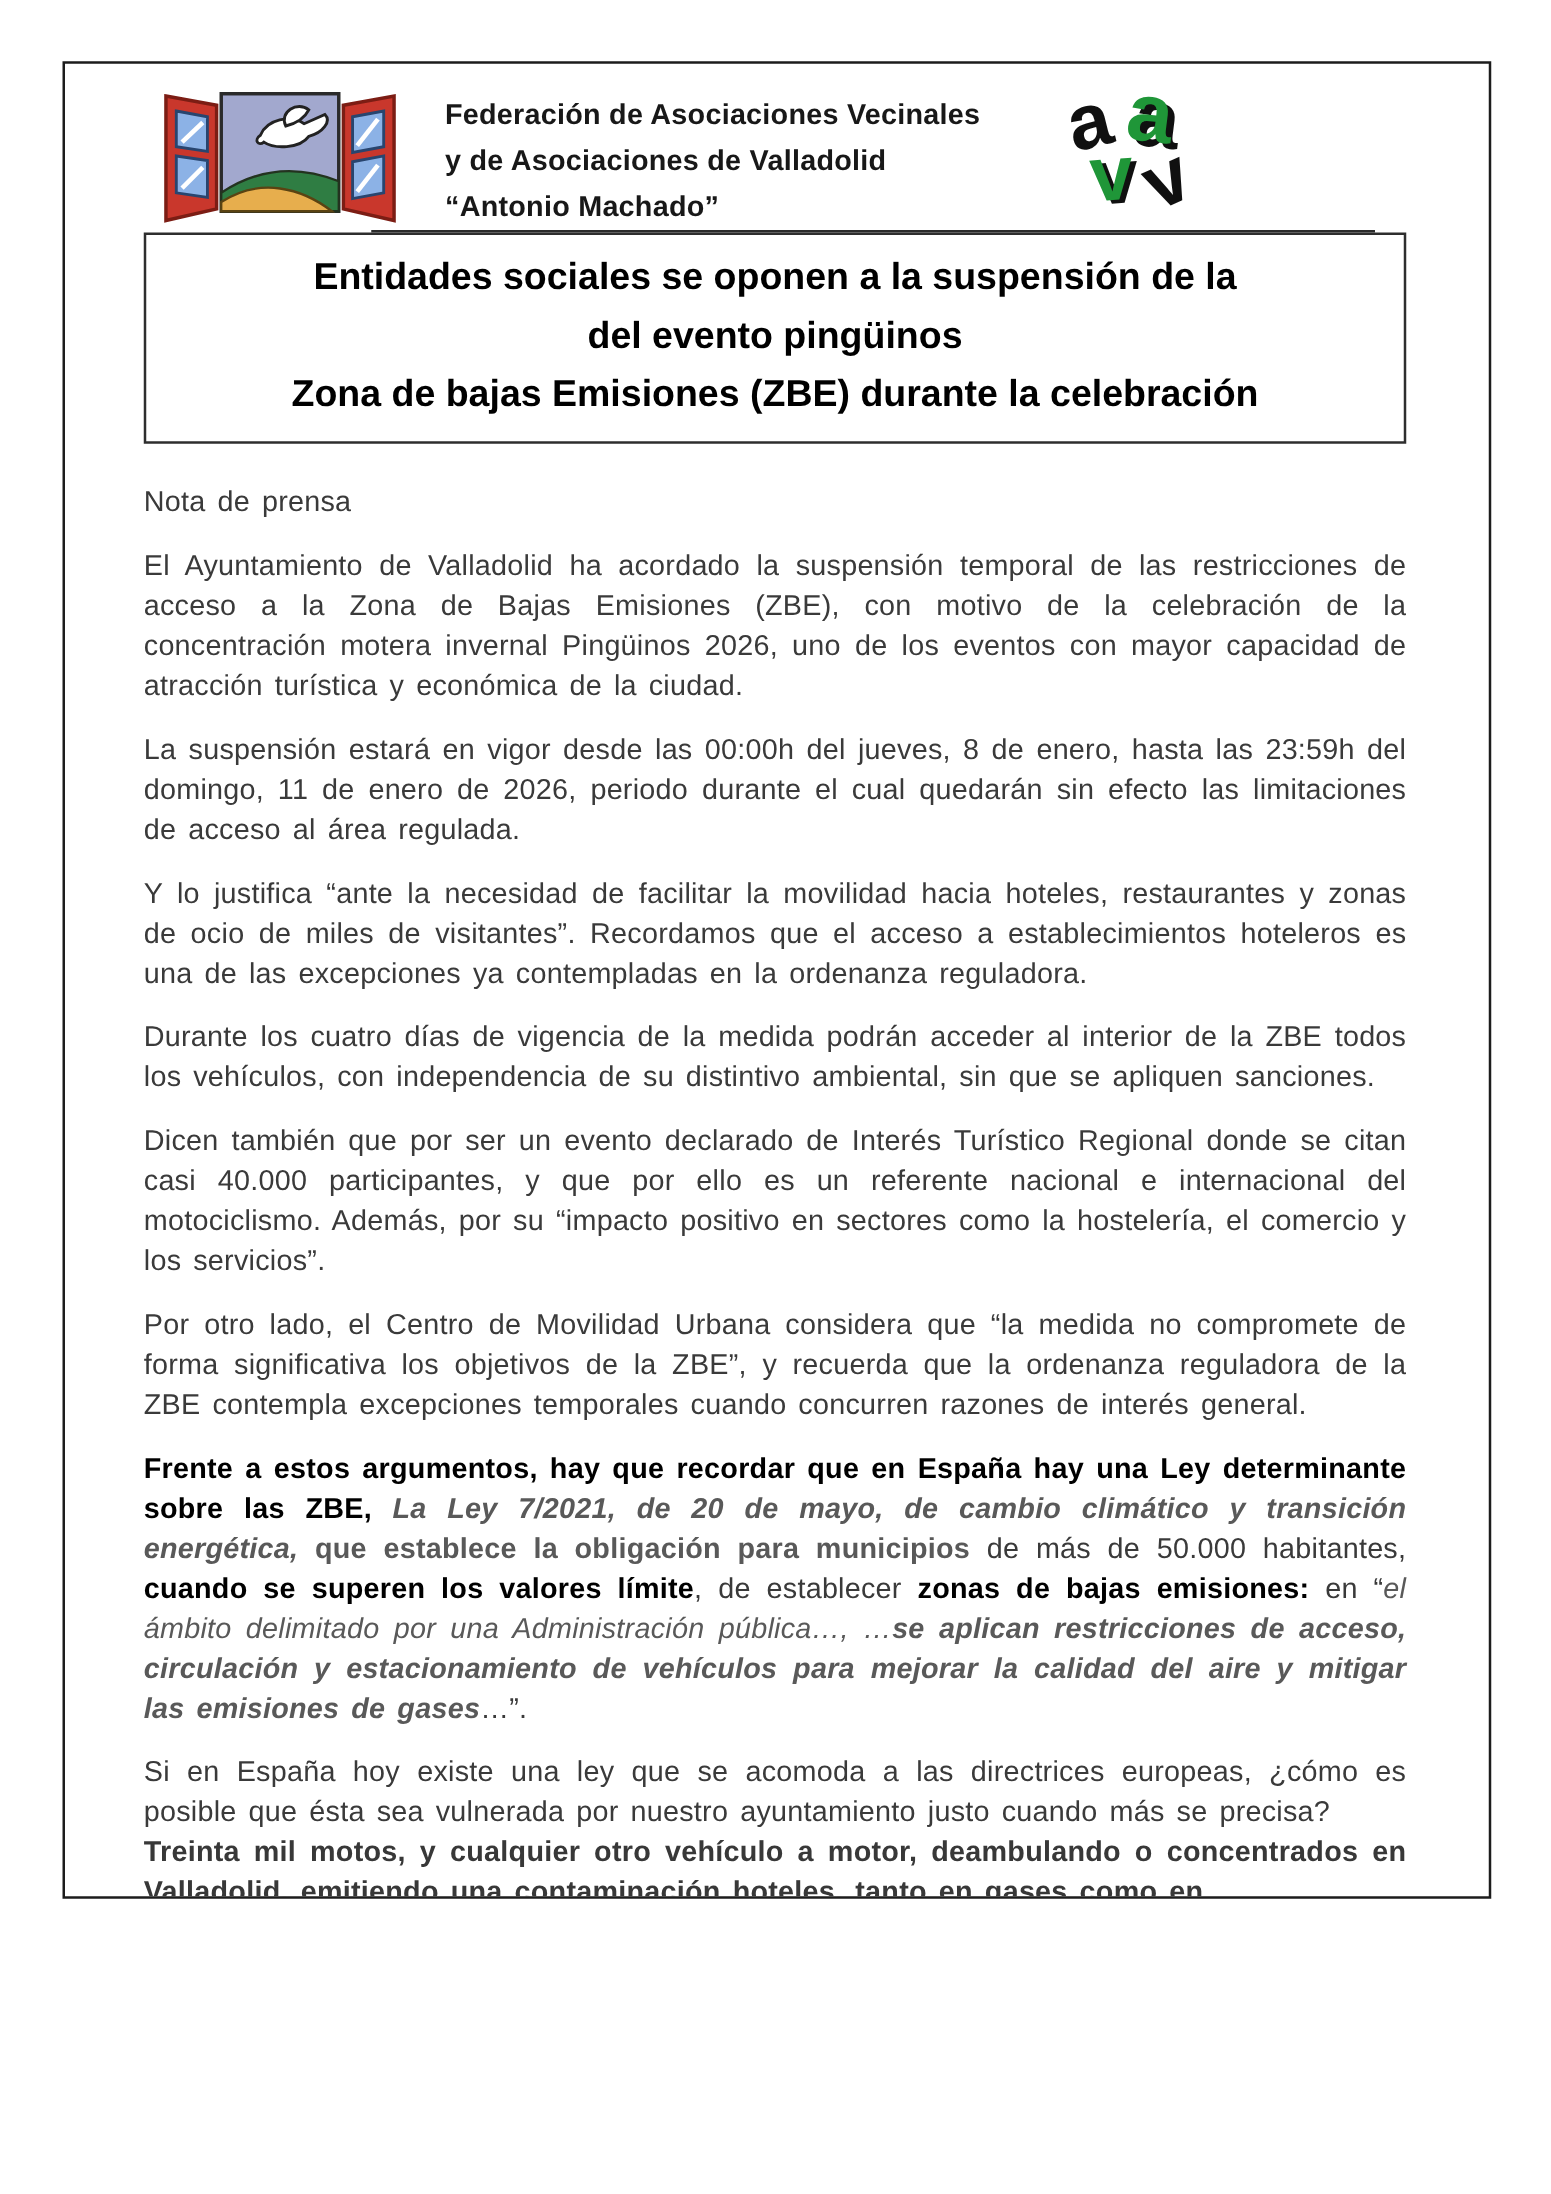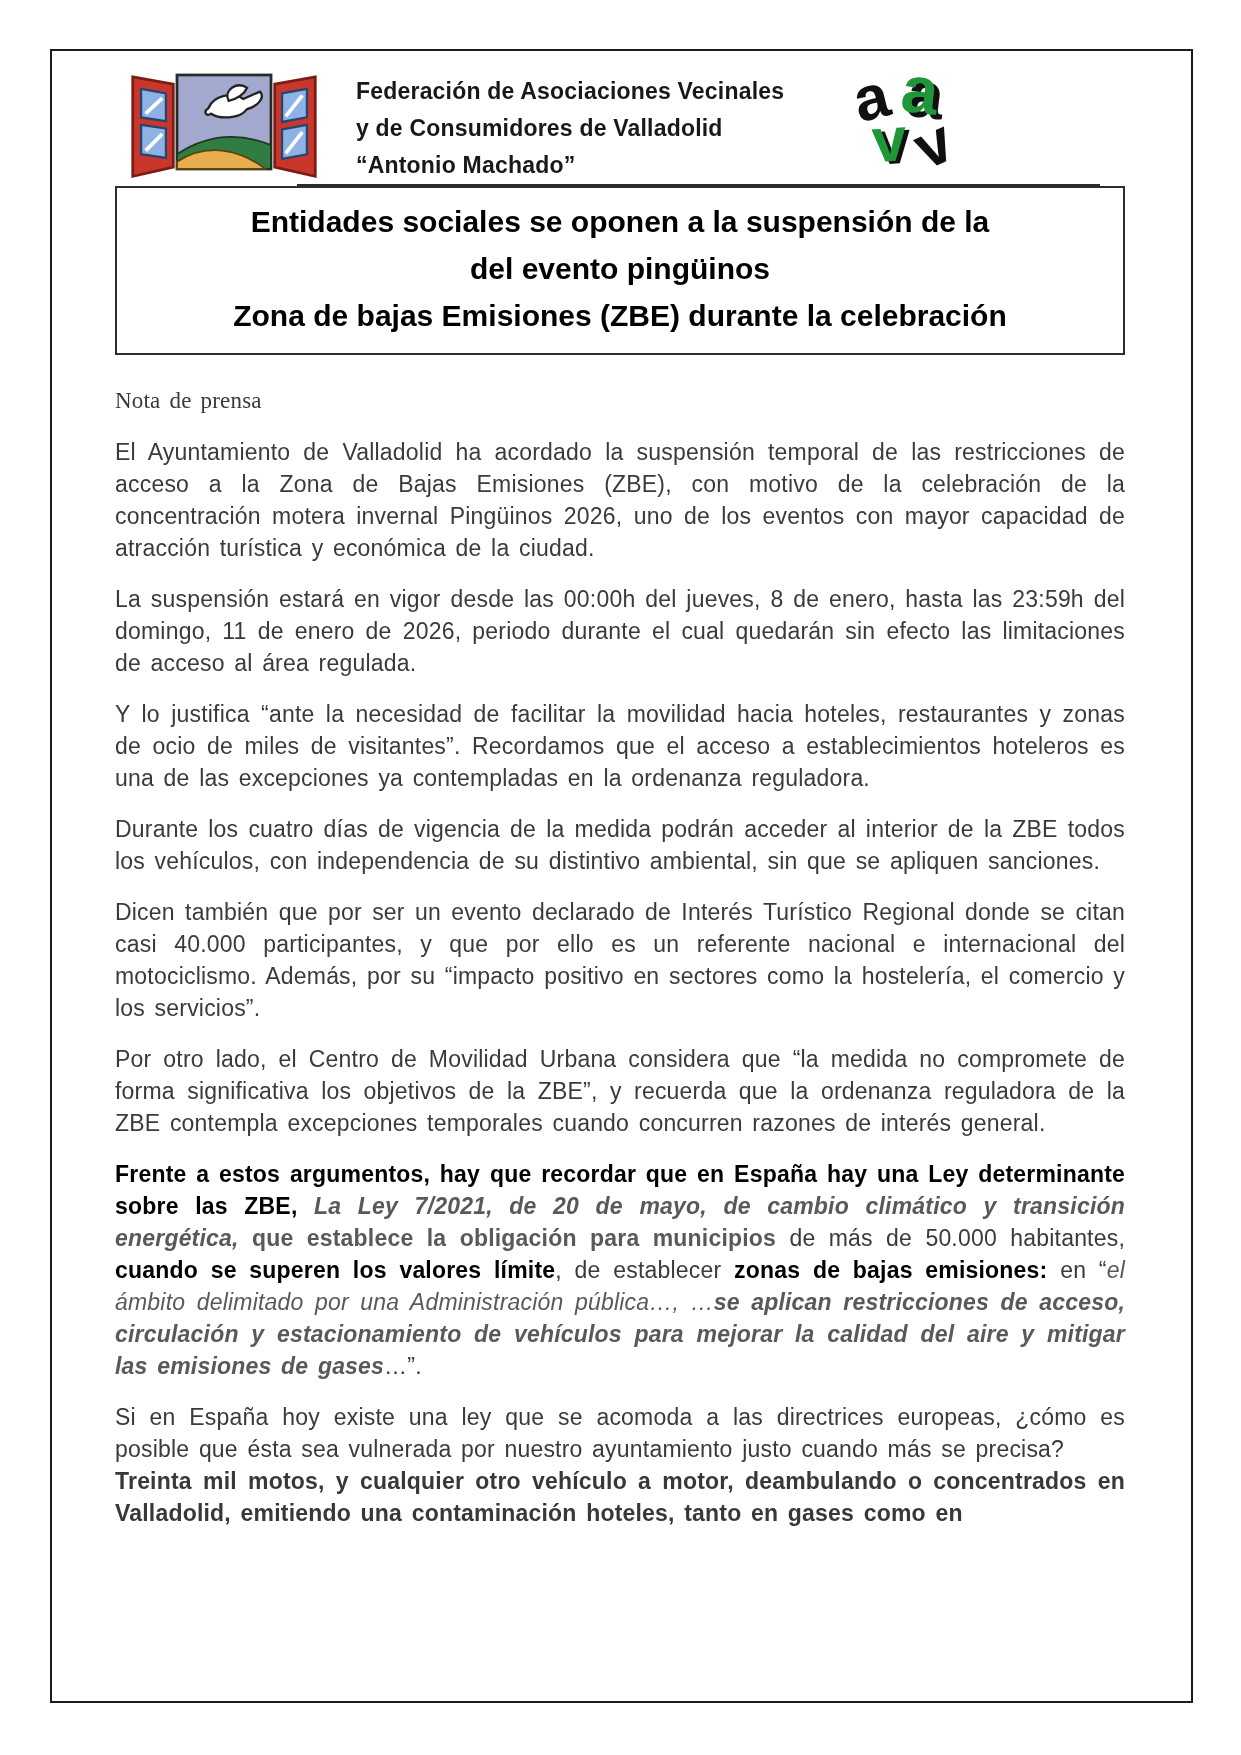--- a/index.html
+++ b/index.html
@@ -2,21 +2,21 @@
 <html lang="es"><head>
 <meta charset="utf-8">
 <style>
   html,body{margin:0;padding:0;}
   body{
     width:1241px;height:1755px;background:#ffffff;
     font-family:"Liberation Sans",sans-serif;
     -webkit-font-smoothing:antialiased;
   }
   .page{
-    position:absolute;left:50px;top:49px;width:1143px;height:1654px;
+    position:absolute;left:50px;top:49px;width:1143px;height:1470px;
     border:2px solid #1c1c1c;background:#fff;box-sizing:border-box;overflow:hidden;
   }
   
   .hdr{display:flex;align-items:flex-start;padding:14px 0 0 66px;}
   .window-logo{width:212px;height:114px;flex:0 0 auto;}
   .org{margin-left:26px;padding-top:8px;font-weight:bold;font-size:23px;
        line-height:37px;color:#181818;letter-spacing:.2px;white-space:nowrap;}
   .aavv{position:relative;width:170px;height:114px;margin-left:auto;margin-right:175px;flex:0 0 auto;}
   .aavv span{position:absolute;font-weight:bold;line-height:1;display:block;}
   .aavv .a1{left:8px;top:2px;font-size:62px;color:#101010;transform:rotate(-14deg);}
@@ -27,21 +27,21 @@
   
   .content{margin:0 66px 0 63px;}
   .title-box{
     border:2px solid #2e2e2e;padding:10px 6px 14px;
     text-align:center;font-weight:bold;font-size:30px;line-height:47px;color:#000;
   }
   p{
     font-size:23px;line-height:32px;color:#3a3a3a;text-align:justify;
     margin:0 0 19px;word-spacing:3px;letter-spacing:.2px;
   }
-  .note{margin-top:30px;text-align:left;font-family:Liberation Serif, serif;}
+  .note{margin-top:30px;text-align:left;}
   .u{}
   .b{font-weight:bold;color:#000;}
   .g{color:#595959;}
   .i{font-style:italic;}
   .bi{font-weight:bold;font-style:italic;}
   .mixed{margin-top:4px;}
   .no-gap{margin-bottom:0;}
   .bold-dark{font-weight:bold;color:#383838;}
 </style>
 </head>
@@ -66,21 +66,21 @@
 
       <polygon points="170,20 214,12 214,120 170,110" fill="#c9372c" stroke="#7c1d14" stroke-width="3"></polygon>
       <polygon points="178,30 205,25 205,56 178,61" fill="#8cb2e6" stroke="#28456f" stroke-width="2.5"></polygon>
       <polygon points="178,69 205,64 205,96 178,101" fill="#8cb2e6" stroke="#28456f" stroke-width="2.5"></polygon>
       <line x1="182" y1="55" x2="200" y2="32" stroke="#ffffff" stroke-width="4"></line>
       <line x1="182" y1="95" x2="200" y2="72" stroke="#ffffff" stroke-width="4"></line>
     </svg>
 
     <div class="org">
       <div>Federación de Asociaciones Vecinales</div>
-      <div>y de Consumidores de Valladolid</div>
+      <div>y de Asociaciones de Valladolid</div>
       <div>“Antonio Machado”</div>
     </div>
 
     <div class="aavv">
       <span class="a1">a</span>
       <span class="a2">a</span>
       <span class="v1">v</span>
       <span class="v2">v</span>
     </div>
   </div>

